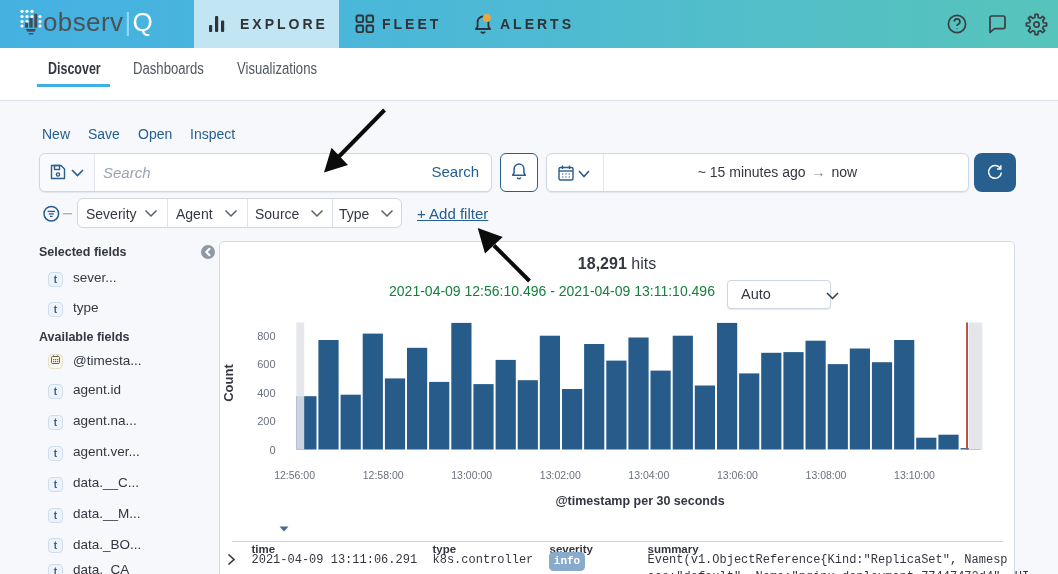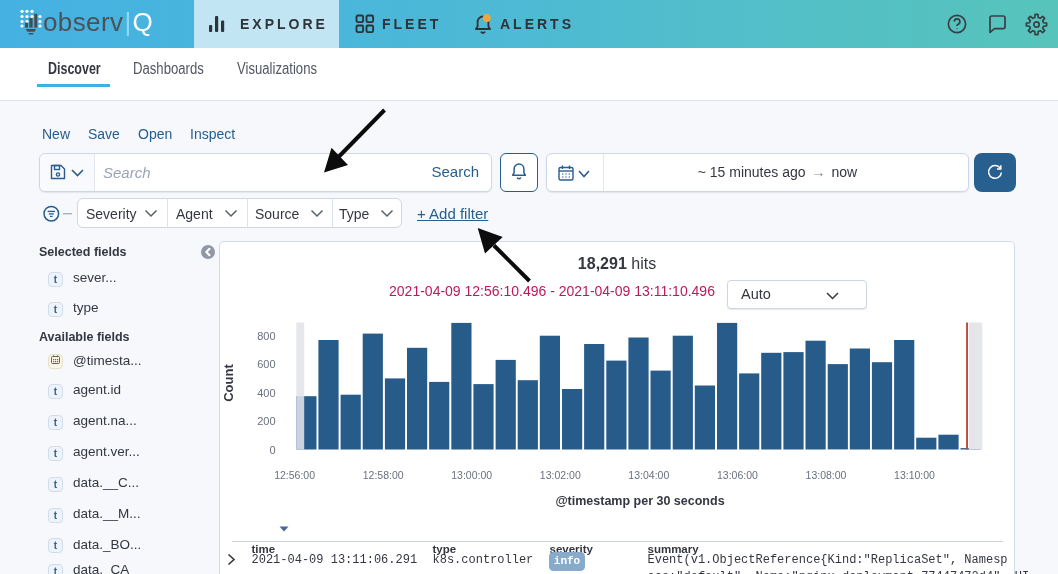--- a/index.html
+++ b/index.html
@@ -34,22 +34,22 @@
 .pillsep { position:absolute; top:0; width:1px; height:28px; background:#dde3eb; }
 #addfilter { position:absolute; left:417px; top:205px; font-size:15px; color:#255e90; text-decoration:underline; }
 
 .sidehead { position:absolute; left:39px; font-size:12.5px; font-weight:700; color:#343741; }
 .fbadge { position:absolute; left:48px; width:15px; height:15px; border-radius:4px; background:#eef3f9; border:1px solid #cfdded; color:#336291; font-size:10px; font-weight:700; text-align:center; line-height:13px; }
 .fbadge.cal { background:#f8f5ec; border-color:#e7dfc8; line-height:11px; }
 .flabel { position:absolute; left:73px; font-size:13.5px; color:#343741; }
 
 #card { position:absolute; left:219px; top:241px; width:796px; height:400px; background:#ffffff; border:1px solid #d3dae6; border-radius:5px; }
 #hits { position:absolute; left:219px; top:255px; width:796px; text-align:center; font-size:16px; color:#343741; }
-#daterange { position:absolute; left:219px; top:283px; width:666px; text-align:center; font-size:14px; color:#be185d; }
-#autosel { position:absolute; left:727px; top:279.5px; width:140px; height:29px; background:#ffffff; border:1px solid #ced6e3; border-radius:4px; box-shadow:0 1px 1px rgba(152,162,179,0.25); }
+#daterange { position:absolute; left:219px; top:283px; width:666px; text-align:center; font-size:14px; color:#15803d; }
+#autosel { position:absolute; left:727px; top:279.5px; width:104px; height:29px; background:#ffffff; border:1px solid #ced6e3; border-radius:4px; box-shadow:0 1px 1px rgba(152,162,179,0.25); }
 #autosel span { position:absolute; left:13px; top:5px; font-size:14.5px; color:#343741; }
 
 .th { position:absolute; top:543px; font-size:11.5px; font-weight:700; color:#343741; }
 #theadline { position:absolute; left:232px; top:541px; width:771px; height:1px; background:#ccd3de; }
 .mono { position:absolute; font-family:"Liberation Mono",monospace; font-size:12px; color:#343741; white-space:pre; }
 #infobadge { position:absolute; left:549px; top:552px; width:36px; height:19px; background:#88aacb; border-radius:4.5px; color:#ffffff; font-family:"Liberation Mono",monospace; font-size:11px; font-weight:700; text-align:center; line-height:19px; }
 </style></head>
 <body>
 <div id="hdr">
   <div id="explorebg"></div>

